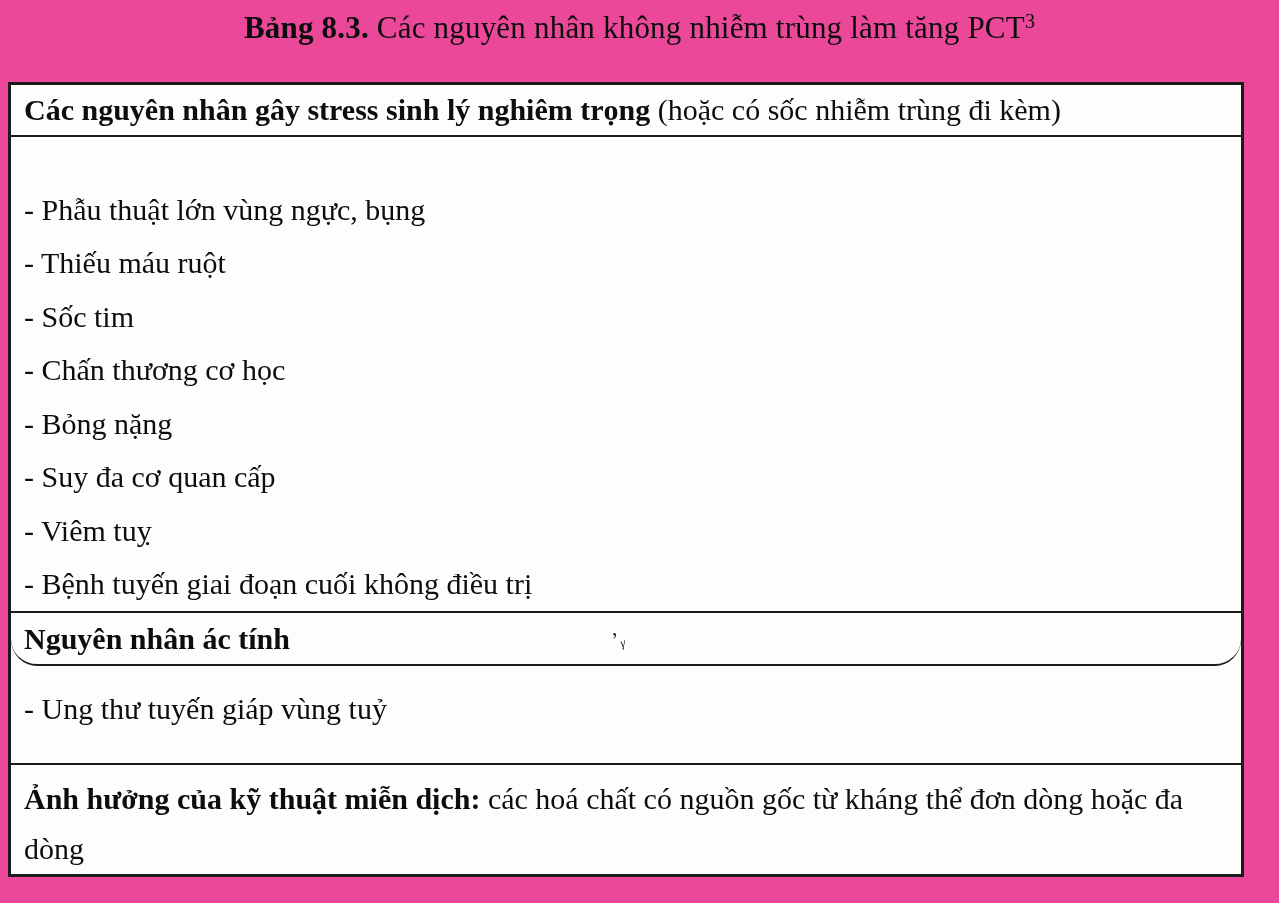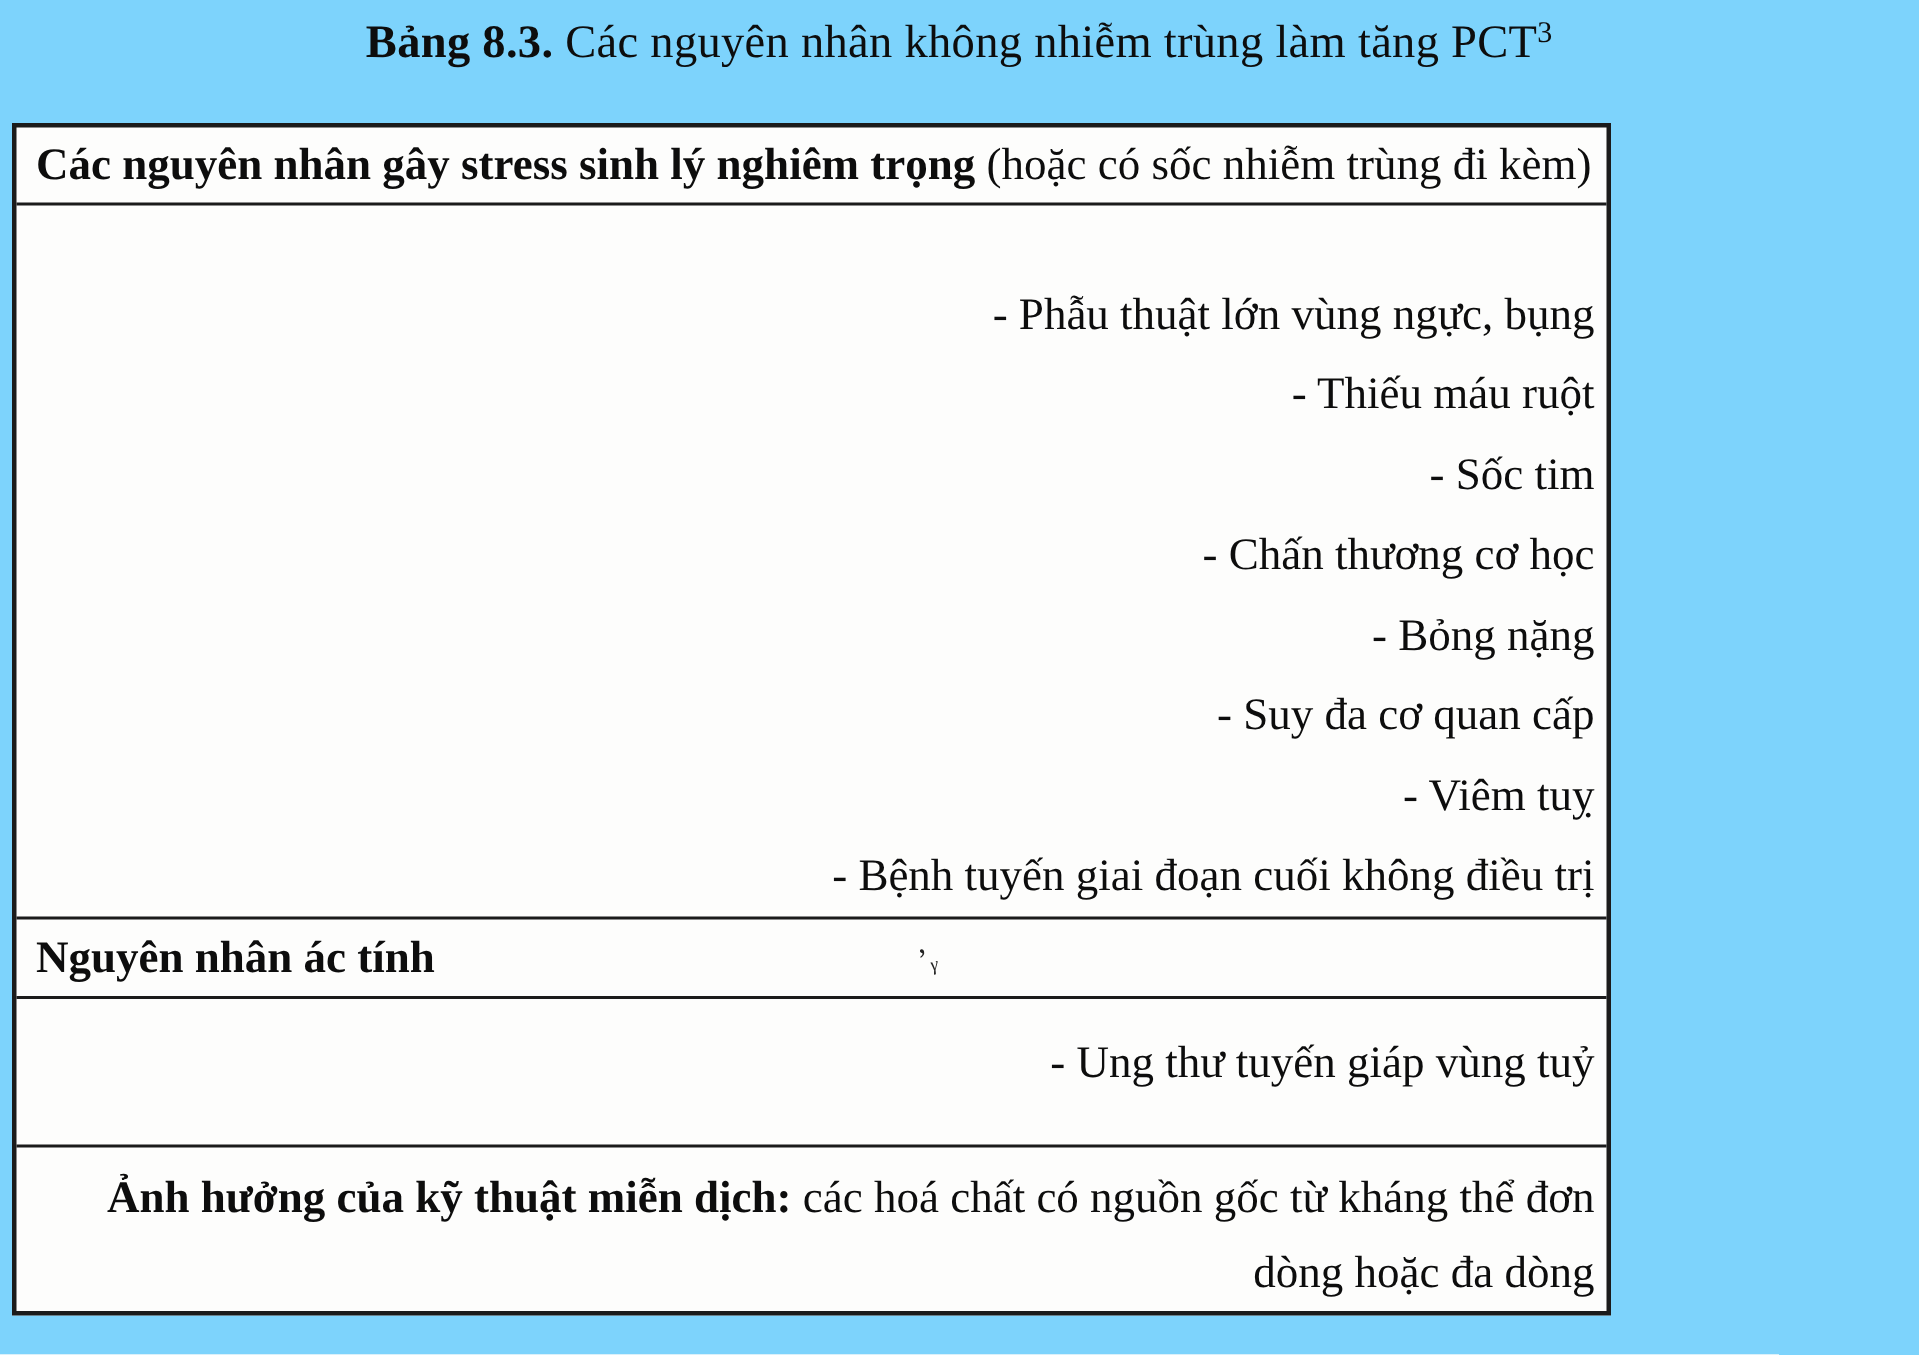--- a/index.html
+++ b/index.html
@@ -4,21 +4,21 @@
 <style>
   html, body {
     margin: 0;
     padding: 0;
     background: #fafafa;
   }
   .page {
     position: relative;
     width: 1279px;
     height: 903px;
-    background: #7dd3fc;
+    background: #ec4899;
     font-family: "Liberation Serif", "DejaVu Serif", serif;
     color: #0d0d0d;
     overflow: hidden;
   }
   .doc-title {
     position: absolute;
     top: 10px;
     left: 0;
     width: 100%;
     text-align: center;
@@ -29,29 +29,28 @@
   .doc-title .t-bold { font-weight: bold; }
   .doc-title sup {
     font-size: 20px;
     line-height: 0;
     vertical-align: 10px;
   }
   .tbl {
     position: absolute;
     left: 8px;
     top: 82px;
-    width: 1066px;
+    width: 1236px;
     height: 795px;
     background: #fdfdfc;
     border: 3px solid #1b1b1b;
     box-sizing: border-box;
     display: flex;
     flex-direction: column;
     font-size: 30px;
-    text-align: right;
   }
   .row {
     box-sizing: border-box;
     border-bottom: 2px solid #1b1b1b;
     padding-left: 13px;
     padding-right: 8px;
   }
   .row:last-child { border-bottom: none; }
   .row-heading {
     height: 63px;
@@ -59,21 +58,21 @@
     align-items: center;
     font-weight: bold;
   }
   .row-heading .h-rest { font-weight: normal; white-space: pre; }
   .row-list-a {
     height: 437px;
     padding-top: 6px;
     margin-top: 40px;
   }
   .row-list-a .li { line-height: 53.5px; }
-  .row-heading-2 { height: 65px; position: relative; }
+  .row-heading-2 { height: 65px; position: relative; border-radius: 32px; }
   .row-list-b {
     height: 117px;
     padding-top: 15px;
   }
   .row-list-b .li { line-height: 56px; }
   .row-note {
     flex: 1;
     padding-top: 9px;
     line-height: 50px;
     padding-right: 8px;

